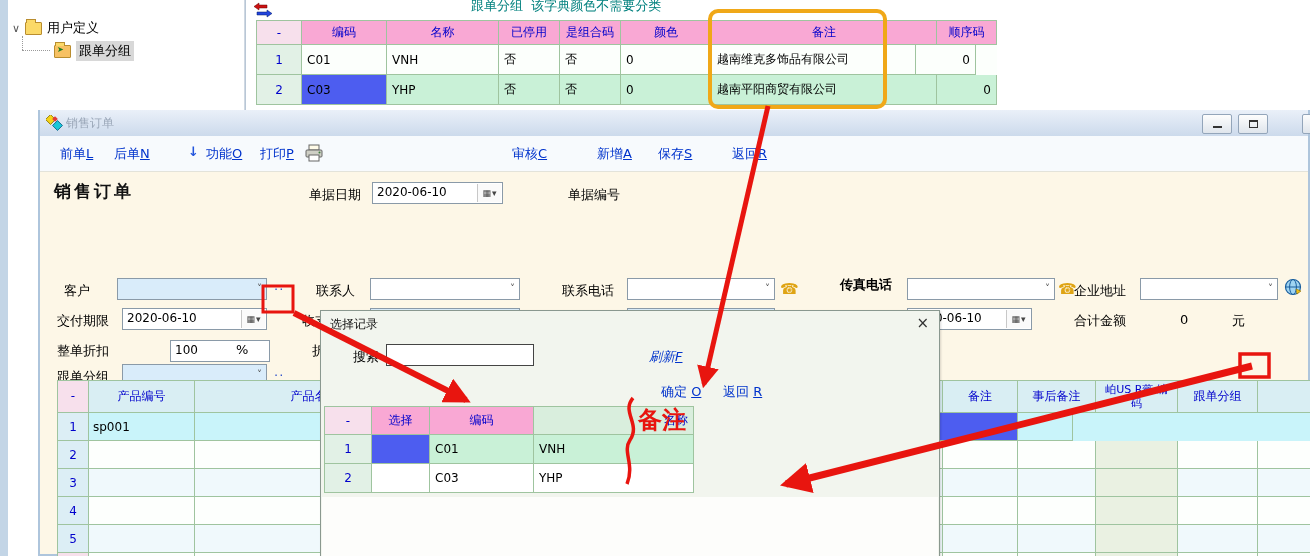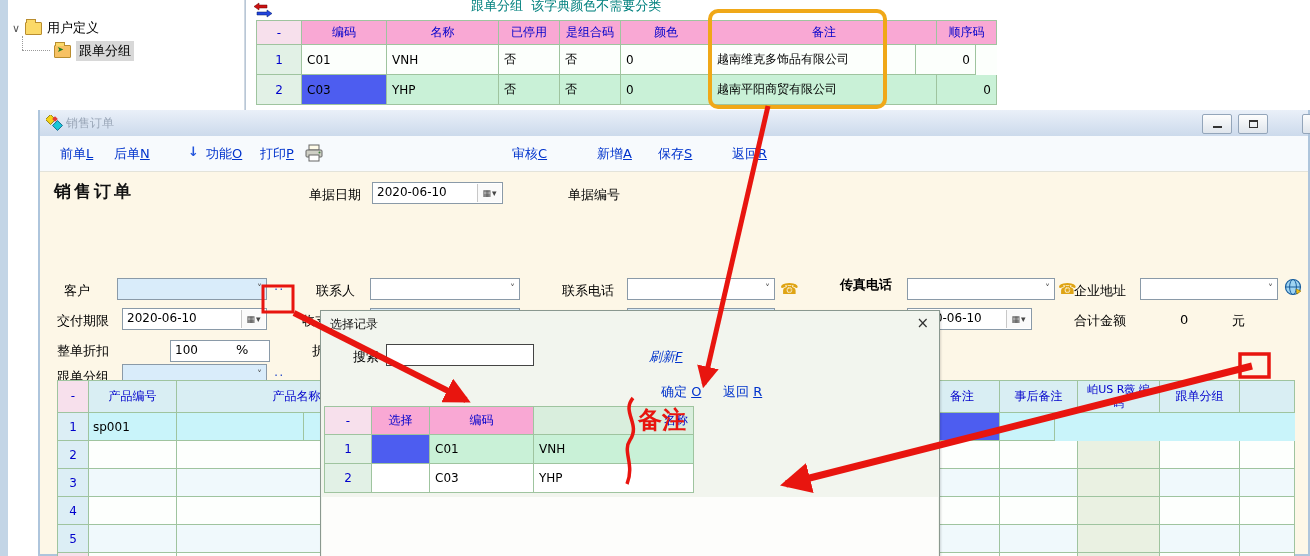--- a/index.html
+++ b/index.html
@@ -52,21 +52,21 @@
   .cal-btn { position:absolute; right:1px; top:1px; bottom:1px; width:24px; background:#fafafa; border-left:1px solid #c8c8c8; display:flex; align-items:center; justify-content:center; gap:1px; font-size:9px; color:#444; }
   .dots { color:#3355cc; font-size:13px; letter-spacing:1px; }
   .phone-ic { position:absolute; color:#dfa414; font-size:15px; }
   .unit { position:absolute; font-size:13px; }
 
   
   .gc { border-right:1px solid #9fc49f; border-bottom:1px solid #9fc49f; padding:0 4px; display:flex; align-items:center; overflow:hidden; }
   .g-head .gc { justify-content:center; text-align:center; background:#d9eef3; color:#0000cc; line-height:1.2; white-space:normal; }
   .g-head .hd-pink { background:#f7e0ec; }
   .rownum { justify-content:center; color:#0000cc; background:#dceef5; }
-  .w31{width:31px}.w106{width:88px}.w240{width:240px}.w127{width:127px}
+  .w31{width:31px}.w106{width:106px}.w240{width:240px}.w127{width:127px}
   .w75{width:75px}.w78{width:78px}.w82{width:82px}.w80{width:80px}.w55{width:55px}
 
   
   #dialog { left:320px; top:310px; width:620px; height:250px; background:#f2f5ee; border:1px solid #8a988f; box-shadow:1px 1px 2px rgba(0,0,0,.15); }
   #dialog-title { position:absolute; left:9px; top:5px; font-size:12px; color:#111; }
   #dialog-close { position:absolute; right:10px; top:3px; font-size:15px; color:#333; }
   #dialog-white { position:absolute; left:1px; right:1px; bottom:0; height:62px; background:#fdfdfb; }
 
   
   #anno { left:0; top:0; width:1310px; height:556px; pointer-events:none; z-index:50; }

